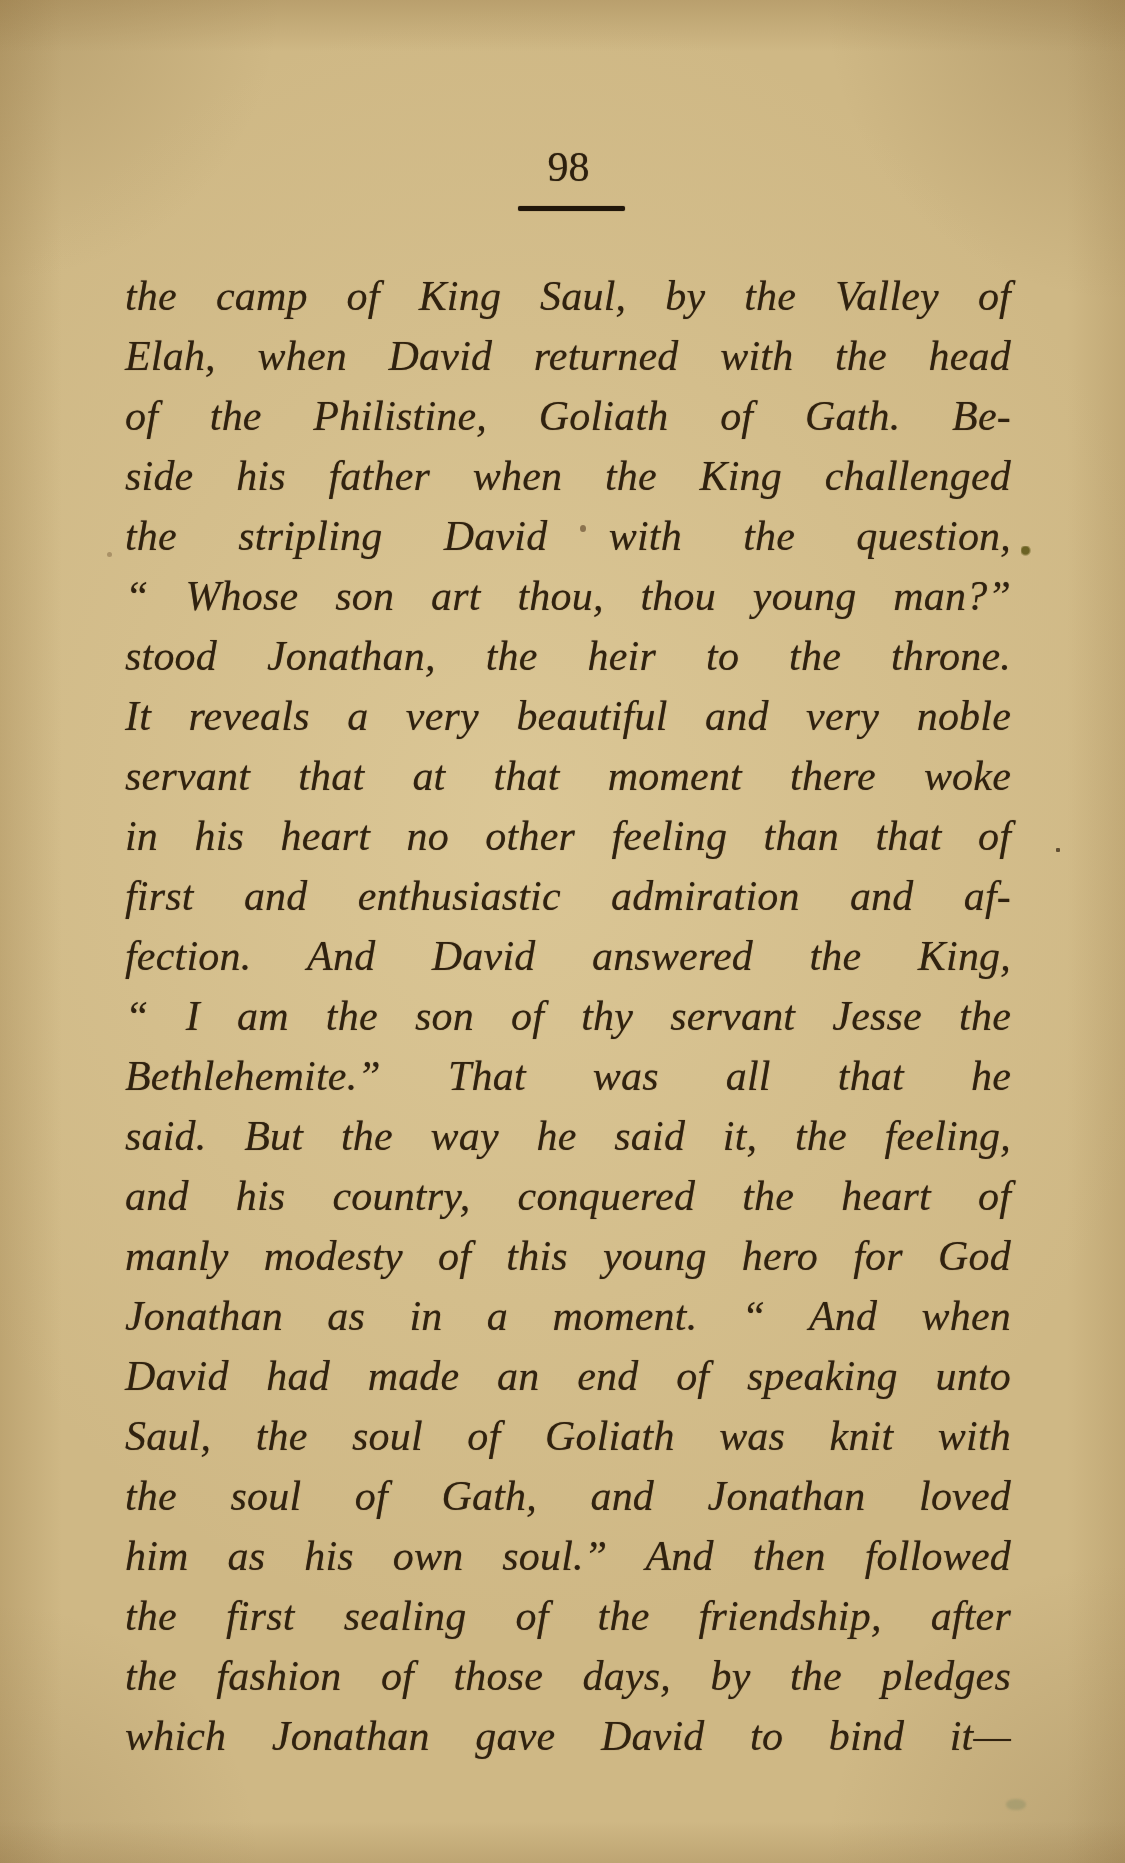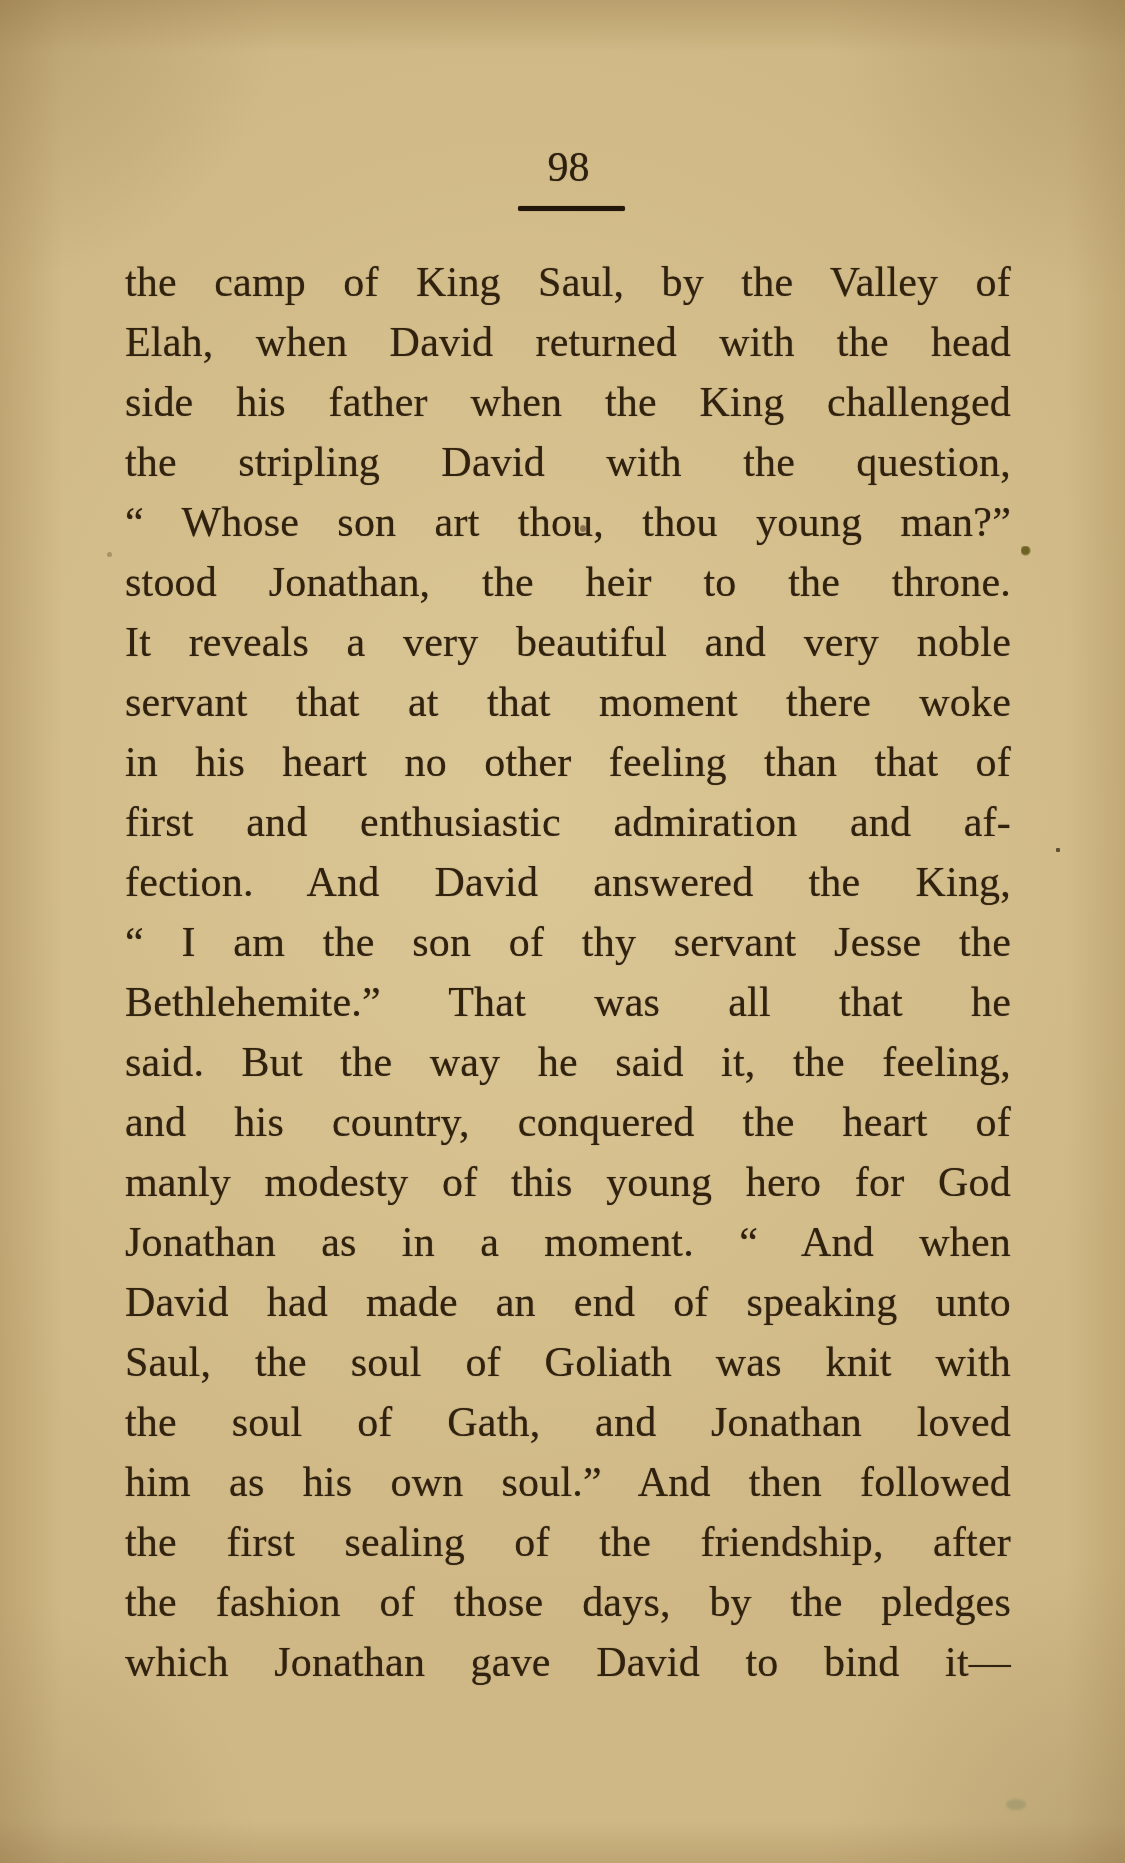--- a/index.html
+++ b/index.html
@@ -43,27 +43,28 @@
     left: 518px;
     width: 107px;
     height: 5px;
     background: #20160a;
     border-radius: 2px;
     box-shadow: 0 0 1px rgba(32,22,10,.7);
   }
   .text-block {
     position: absolute;
     left: 125px;
-    top: 252px;
+    top: 266px;
     width: 886px;
     font-size: 42px;
     line-height: 60px;
     letter-spacing: 0.2px;
     color: #30220f;
     text-shadow: 0 0 1px rgba(48,30,12,.55);
+    font-style: italic;
   }
   .line {
     height: 60px;
     text-align: justify;
     text-align-last: justify;
   }
   .speck-olive {
     position: absolute;
     left: 1021px; top: 546px;
     width: 10px; height: 10px;
@@ -103,20 +104,21 @@
 <body>
 
 <div class="page">
 
   <div class="folio">98</div>
   <div class="folio-rule"></div>
 
   <div class="text-block">
     <div class="line">the camp of King Saul, by the Valley of</div>
     <div class="line">Elah, when David returned with the head</div>
+    <div class="line">of the Philistine, Goliath of Gath.  Be-</div>
     <div class="line">side his father when the King challenged</div>
     <div class="line">the stripling David with the question,</div>
     <div class="line">“ Whose son art thou, thou young man?”</div>
     <div class="line">stood Jonathan, the heir to the throne.</div>
     <div class="line">It reveals a very beautiful and very noble</div>
     <div class="line">servant that at that moment there woke</div>
     <div class="line">in his heart no other feeling than that of</div>
     <div class="line">first and enthusiastic admiration and af-</div>
     <div class="line">fection.  And David answered the King,</div>
     <div class="line">“ I am the son of thy servant Jesse the</div>

